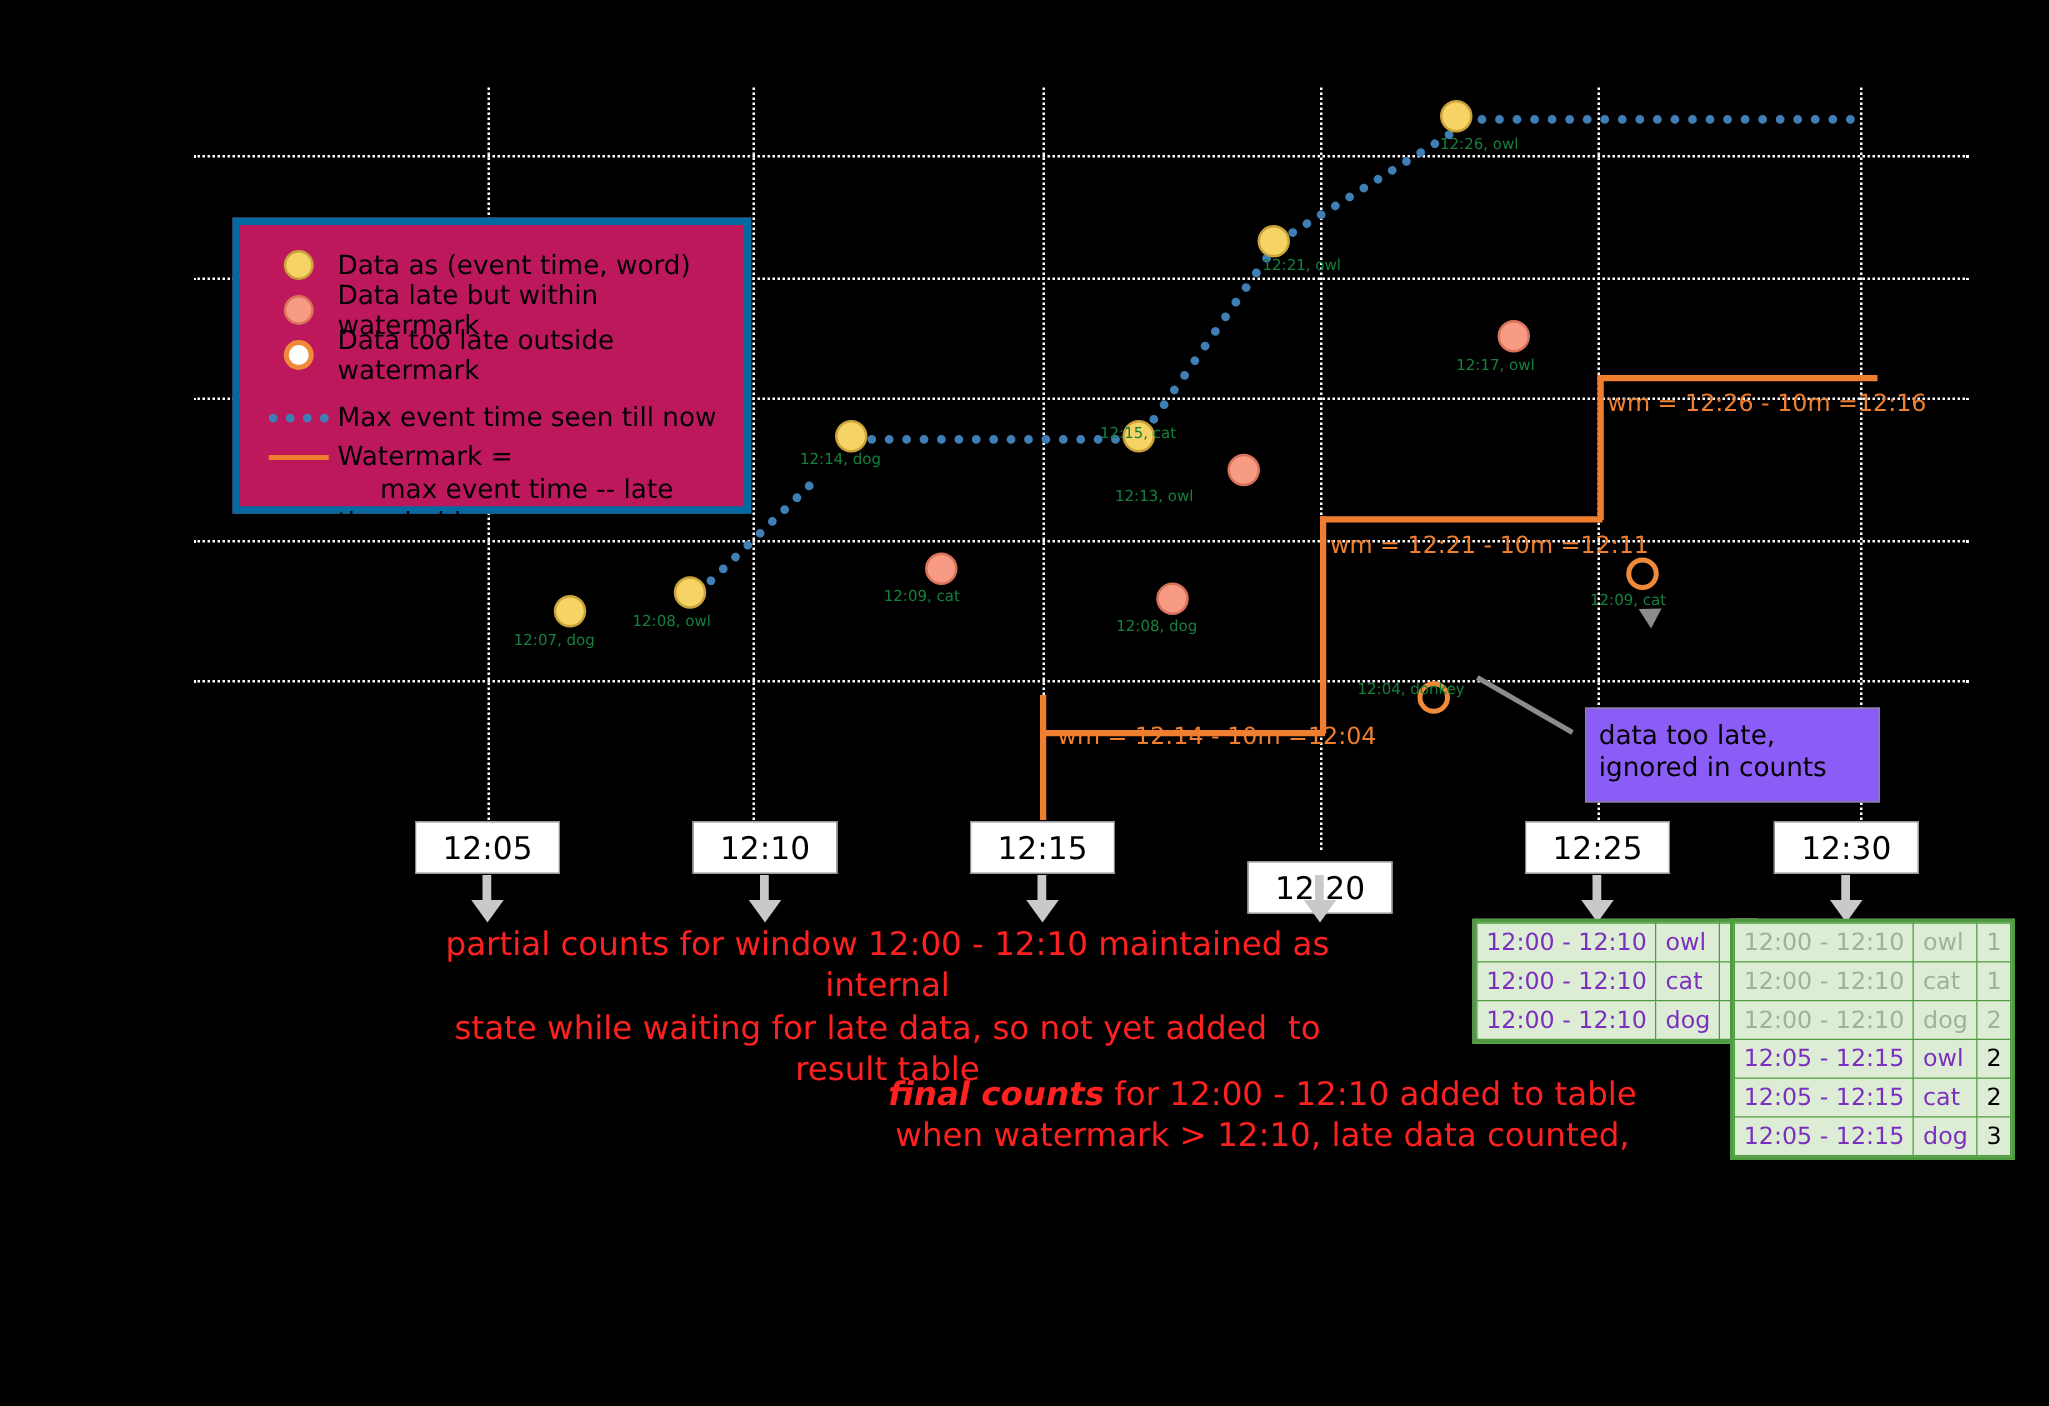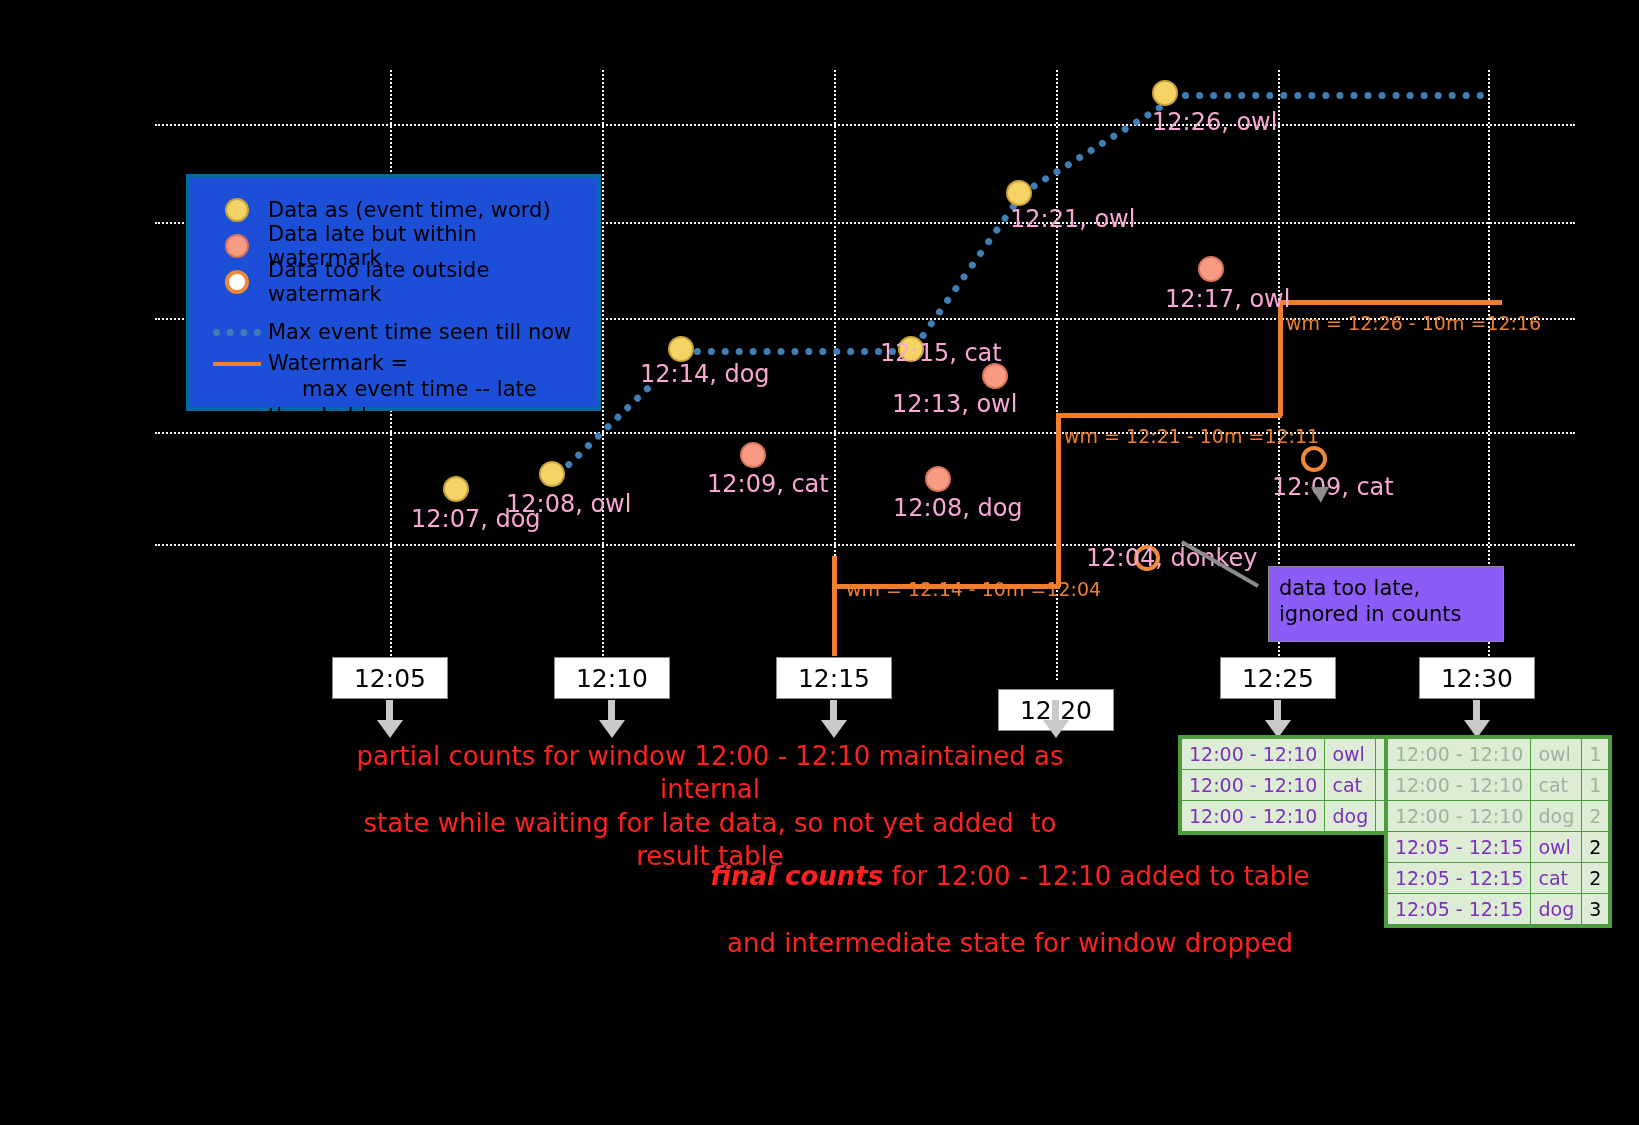--- a/index.html
+++ b/index.html
@@ -37,22 +37,22 @@
     height: 26px;
     border-radius: 50%;
     box-sizing: border-box;
   }
   .pt.ontime { background: #f6d365; border: 2px solid #caa23a; }
   .pt.late   { background: #f79b84; border: 2px solid #d8725a; }
   .pt.toolate{ background: #000000; border: 4px solid #ef8a3a; }
 
   .ptlabel {
     position: absolute;
-    color: #f9a8d4;
-    font-size: 24px;
+    color: #15803d;
+    font-size: 12px;
     white-space: nowrap;
   }
 
   
   .maxline {
     position: absolute;
     height: 0;
     border-top: 7px dotted #3f7fb5;
   }
 
@@ -70,22 +70,22 @@
     white-space: nowrap;
   }
 
   
   #legend {
     position: absolute;
     left: 186px;
     top: 174px;
     width: 415px;
     height: 237px;
-    background: #1d4ed8;
-    border: 4px solid #0369a1;
+    background: #be185d;
+    border: 6px solid #0369a1;
     box-sizing: border-box;
     padding: 14px 16px;
   }
   .lgrow {
     display: flex;
     align-items: center;
     height: 36px;
     font-size: 21px;
     color: #000000;
   }
@@ -337,22 +337,21 @@
   <div class="arrowstem" style="left:1473px; top:700px; height:24px;"></div>
   <div class="arrowhead" style="left:1464px; top:720px;"></div>
 
   <div class="redtext" style="left:330px; top:740px; width:760px;">
     <span>partial counts for window 12:00 - 12:10 maintained as internal</span><br>
     <span>state while waiting for late data, so not yet added&nbsp; to result table</span>
   </div>
 
   <div class="redtext" style="left:700px; top:860px; width:620px;">
     <span class="ital">final counts</span><span> for 12:00 - 12:10 added to table</span><br>
-    <br>
-    <span>and intermediate state for window dropped</span>
+    <span>when watermark &gt; 12:10, late data counted,</span><br>
   </div>
 
   <div class="restable" style="left:1178px; top:735px;">
     <table>
       <tbody>
           <tr>
         <td class="c-window">12:00 - 12:10</td>
         <td class="c-word">owl</td>
         <td class="c-count">1</td>
       </tr>

